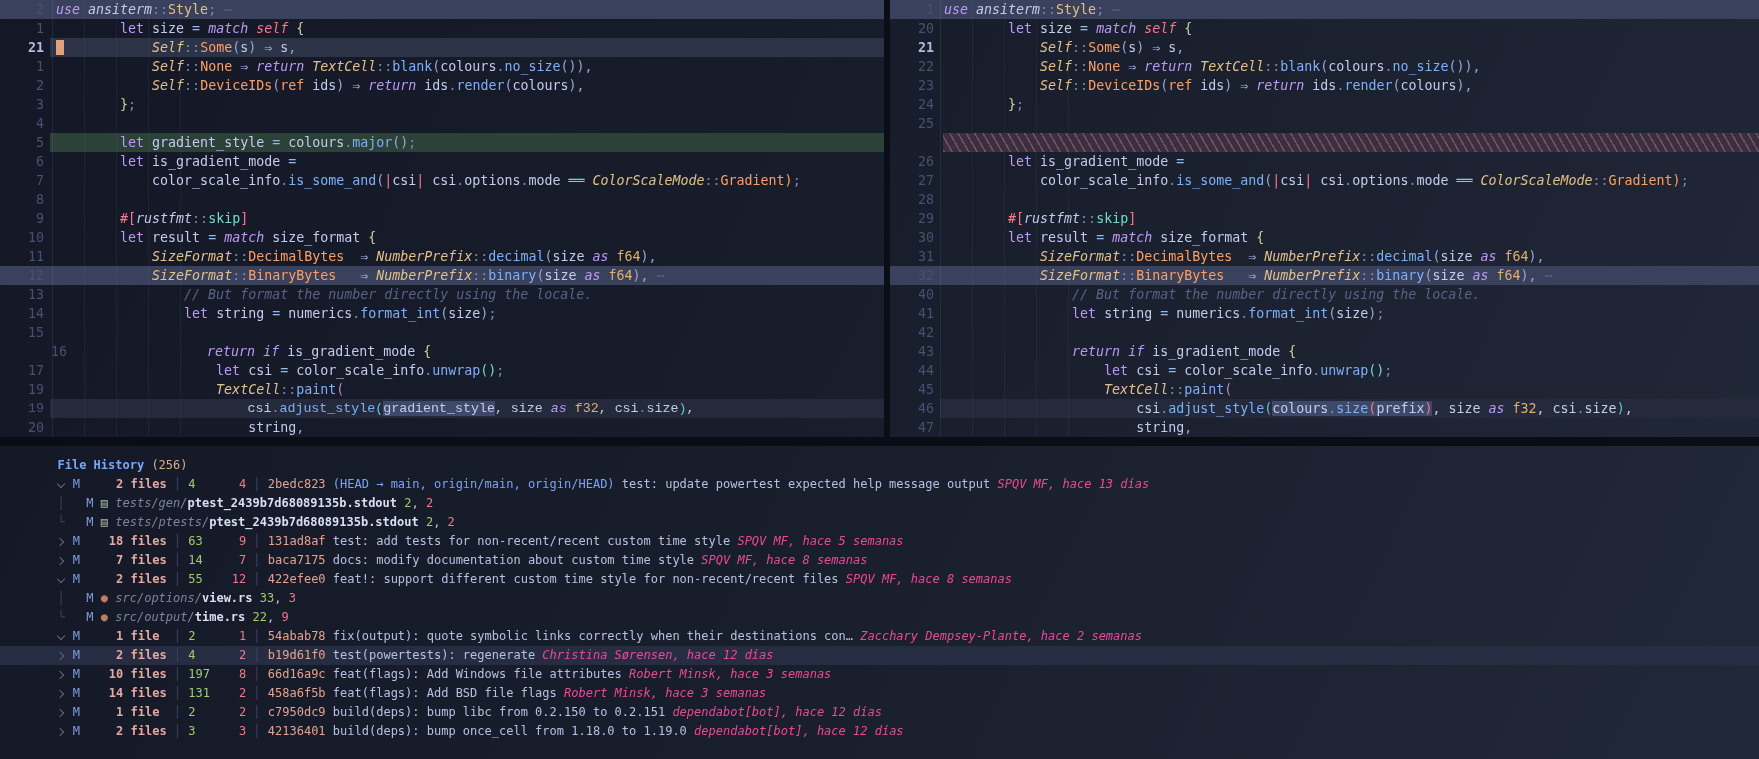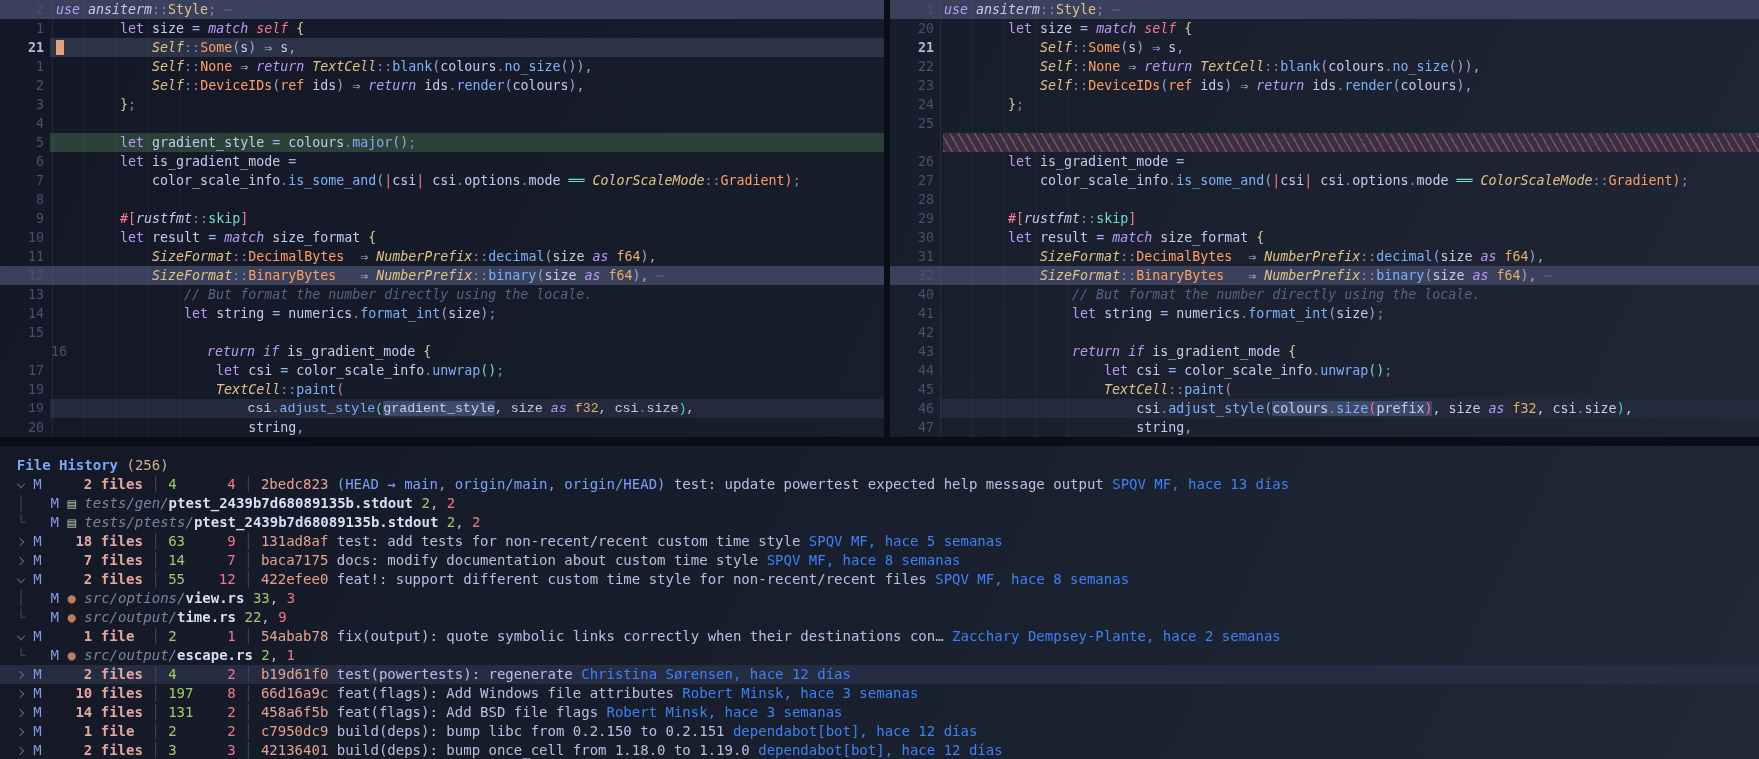--- a/index.html
+++ b/index.html
@@ -25,33 +25,33 @@
   .tok-ty{color:#e2c188;font-style:italic}.tok-tyl{color:#e2c188}
   .tok-fn{color:#7db0f8}.tok-or{color:#ff9e64}.tok-cy{color:#73daca}
   .tok-op{color:#96b9ea}.tok-ar{color:#a9b8f2}.tok-pn{color:#9ba6cf}
   .tok-dt{color:#7d87af}.tok-cm{color:#5a6285;font-style:italic}
   .tok-yl{color:#e0af68}.tok-br{color:#c9cf9c}.tok-mg{color:#c586c0}.tok-tl{color:#5ac8d8}
   .tok-cur{background:#e2a07c;color:#1a1f2d}
   .hl{background:#3e4969}
   #vsep{position:absolute;left:884px;top:0;width:6px;height:437px;background:#0a0e16;z-index:4;}
   #divider{position:absolute;left:0;top:437px;width:1759px;height:9px;background:#0a0d15;}
   #history{position:absolute;left:0;top:446px;width:1759px;height:313px;padding-top:10px;box-sizing:border-box;}
-  .hrow{position:relative;height:19px;line-height:19px;font-size:14px;white-space:pre;color:#8891b5;}
+  .hrow{position:relative;height:19px;line-height:19px;font-size:12px;white-space:pre;color:#8891b5;padding-left:43px;}
   .hrow.hcursor{background:#262d42;}
   .htitle{color:#79a7f5;font-weight:bold}
   .hcount{color:#d6b089}
   .hm{color:#7f9be0}
   .hfiles{color:#e5a8a1;font-weight:bold}
   .hsep{color:#3c4462}
   .hadd{color:#9ece6a}
   .hdel{color:#f7768e}
   .hhash{color:#e5a28e}
   .hrefs{color:#7aa2f7}
   .hsubj{color:#b6c0e2}
-  .hmeta{color:#3b82f6;}
+  .hmeta{color:#ec4899;font-style:italic}
   .hpath{color:#7b849f;font-style:italic}
   .hname{color:#d8dff5;font-weight:bold}
   .hconn{color:#3c4462}
   .icon-doc{color:#9fb69f}
   .icon-rust{color:#bd7d5e}
   .chev{display:inline-block;width:8px;height:19px;position:relative;vertical-align:top;}
   .chev::after{content:"";position:absolute;width:5px;height:5px;border-right:1.6px solid #5d688c;border-bottom:1.6px solid #5d688c;}
   .chev.down::after{left:1px;top:6px;transform:rotate(45deg);}
   .chev.right::after{left:0px;top:7px;transform:rotate(-45deg);}
 </style>
@@ -274,21 +274,20 @@
     <div id="hist-rows">
         <div class="hrow"><span>  </span><span class="chev down"></span><span class="hm"> M</span><span class="hfiles">     2 files</span><span class="hsep"> │ </span><span class="hadd">4   </span><span class="hdel">   4</span><span class="hsep"> │ </span><span class="hhash">2bedc823 </span><span class="hrefs">(HEAD → main, origin/main, origin/HEAD) </span><span class="hsubj">test: update powertest expected help message output </span><span class="hmeta">SPQV MF, hace 13 días</span></div>
         <div class="hrow"><span class="hconn">  │   </span><span class="hm">M </span><span class="icon-doc">▤ </span><span class="hpath">tests/gen/</span><span class="hname">ptest_2439b7d68089135b.stdout</span><span class="hadd"> 2</span><span class="hsubj">,</span><span class="hdel"> 2</span></div>
         <div class="hrow"><span class="hconn">  └   </span><span class="hm">M </span><span class="icon-doc">▤ </span><span class="hpath">tests/ptests/</span><span class="hname">ptest_2439b7d68089135b.stdout</span><span class="hadd"> 2</span><span class="hsubj">,</span><span class="hdel"> 2</span></div>
         <div class="hrow"><span>  </span><span class="chev right"></span><span class="hm"> M</span><span class="hfiles">    18 files</span><span class="hsep"> │ </span><span class="hadd">63  </span><span class="hdel">   9</span><span class="hsep"> │ </span><span class="hhash">131ad8af </span><span class="hsubj">test: add tests for non-recent/recent custom time style </span><span class="hmeta">SPQV MF, hace 5 semanas</span></div>
         <div class="hrow"><span>  </span><span class="chev right"></span><span class="hm"> M</span><span class="hfiles">     7 files</span><span class="hsep"> │ </span><span class="hadd">14  </span><span class="hdel">   7</span><span class="hsep"> │ </span><span class="hhash">baca7175 </span><span class="hsubj">docs: modify documentation about custom time style </span><span class="hmeta">SPQV MF, hace 8 semanas</span></div>
         <div class="hrow"><span>  </span><span class="chev down"></span><span class="hm"> M</span><span class="hfiles">     2 files</span><span class="hsep"> │ </span><span class="hadd">55  </span><span class="hdel">  12</span><span class="hsep"> │ </span><span class="hhash">422efee0 </span><span class="hsubj">feat!: support different custom time style for non-recent/recent files </span><span class="hmeta">SPQV MF, hace 8 semanas</span></div>
         <div class="hrow"><span class="hconn">  │   </span><span class="hm">M </span><span class="icon-rust">● </span><span class="hpath">src/options/</span><span class="hname">view.rs</span><span class="hadd"> 33</span><span class="hsubj">,</span><span class="hdel"> 3</span></div>
         <div class="hrow"><span class="hconn">  └   </span><span class="hm">M </span><span class="icon-rust">● </span><span class="hpath">src/output/</span><span class="hname">time.rs</span><span class="hadd"> 22</span><span class="hsubj">,</span><span class="hdel"> 9</span></div>
         <div class="hrow"><span>  </span><span class="chev down"></span><span class="hm"> M</span><span class="hfiles">     1 file </span><span class="hsep"> │ </span><span class="hadd">2   </span><span class="hdel">   1</span><span class="hsep"> │ </span><span class="hhash">54abab78 </span><span class="hsubj">fix(output): quote symbolic links correctly when their destinations con… </span><span class="hmeta">Zacchary Dempsey-Plante, hace 2 semanas</span></div>
-        <div class="hrow"><span class="hconn">  └   </span><span class="hm">M </span><span class="icon-rust">● </span><span class="hpath">src/output/</span><span class="hname">escape.rs</span><span class="hadd"> 2</span><span class="hsubj">,</span><span class="hdel"> 1</span></div>
         <div class="hrow hcursor"><span>  </span><span class="chev right"></span><span class="hm"> M</span><span class="hfiles">     2 files</span><span class="hsep"> │ </span><span class="hadd">4   </span><span class="hdel">   2</span><span class="hsep"> │ </span><span class="hhash">b19d61f0 </span><span class="hsubj">test(powertests): regenerate </span><span class="hmeta">Christina Sørensen, hace 12 días</span></div>
         <div class="hrow"><span>  </span><span class="chev right"></span><span class="hm"> M</span><span class="hfiles">    10 files</span><span class="hsep"> │ </span><span class="hadd">197 </span><span class="hdel">   8</span><span class="hsep"> │ </span><span class="hhash">66d16a9c </span><span class="hsubj">feat(flags): Add Windows file attributes </span><span class="hmeta">Robert Minsk, hace 3 semanas</span></div>
         <div class="hrow"><span>  </span><span class="chev right"></span><span class="hm"> M</span><span class="hfiles">    14 files</span><span class="hsep"> │ </span><span class="hadd">131 </span><span class="hdel">   2</span><span class="hsep"> │ </span><span class="hhash">458a6f5b </span><span class="hsubj">feat(flags): Add BSD file flags </span><span class="hmeta">Robert Minsk, hace 3 semanas</span></div>
         <div class="hrow"><span>  </span><span class="chev right"></span><span class="hm"> M</span><span class="hfiles">     1 file </span><span class="hsep"> │ </span><span class="hadd">2   </span><span class="hdel">   2</span><span class="hsep"> │ </span><span class="hhash">c7950dc9 </span><span class="hsubj">build(deps): bump libc from 0.2.150 to 0.2.151 </span><span class="hmeta">dependabot[bot], hace 12 días</span></div>
         <div class="hrow"><span>  </span><span class="chev right"></span><span class="hm"> M</span><span class="hfiles">     2 files</span><span class="hsep"> │ </span><span class="hadd">3   </span><span class="hdel">   3</span><span class="hsep"> │ </span><span class="hhash">42136401 </span><span class="hsubj">build(deps): bump once_cell from 1.18.0 to 1.19.0 </span><span class="hmeta">dependabot[bot], hace 12 días</span></div>
       </div>
   </div>
 </div>
 
 </body></html>

